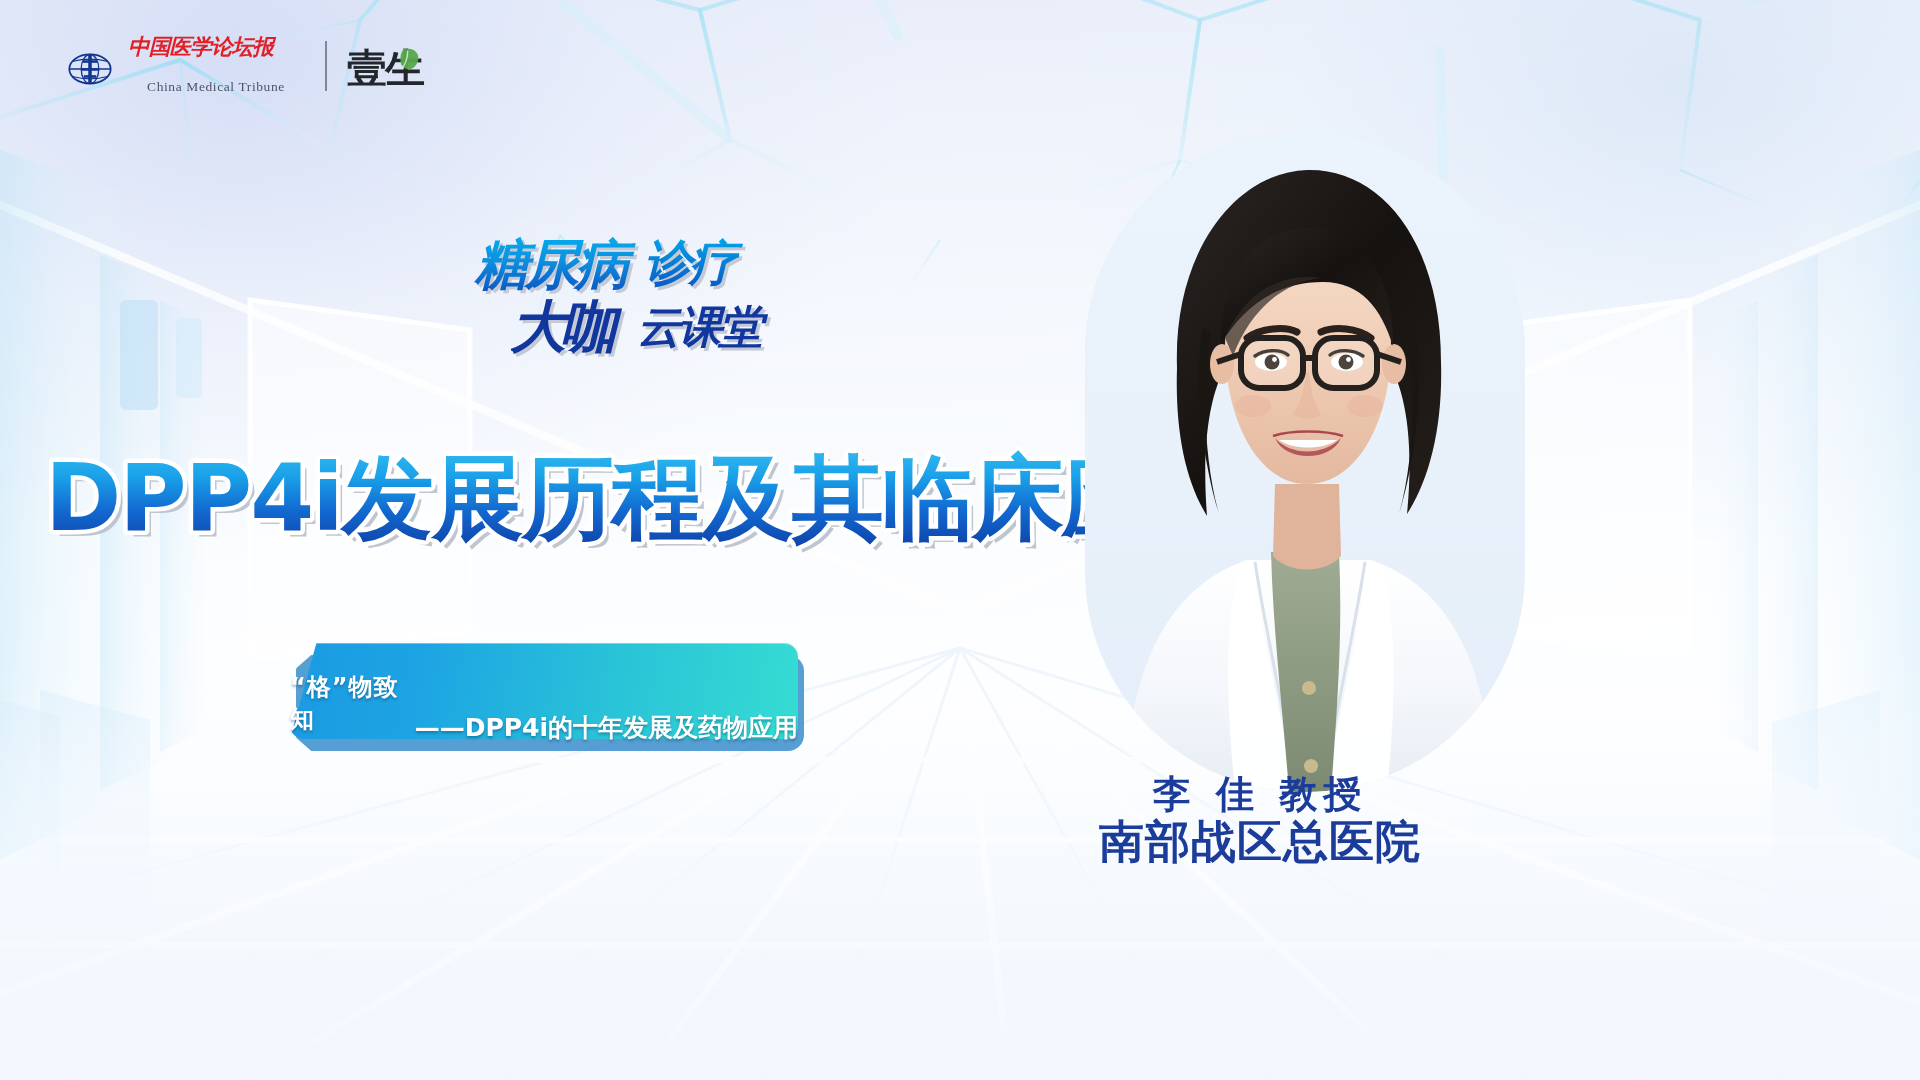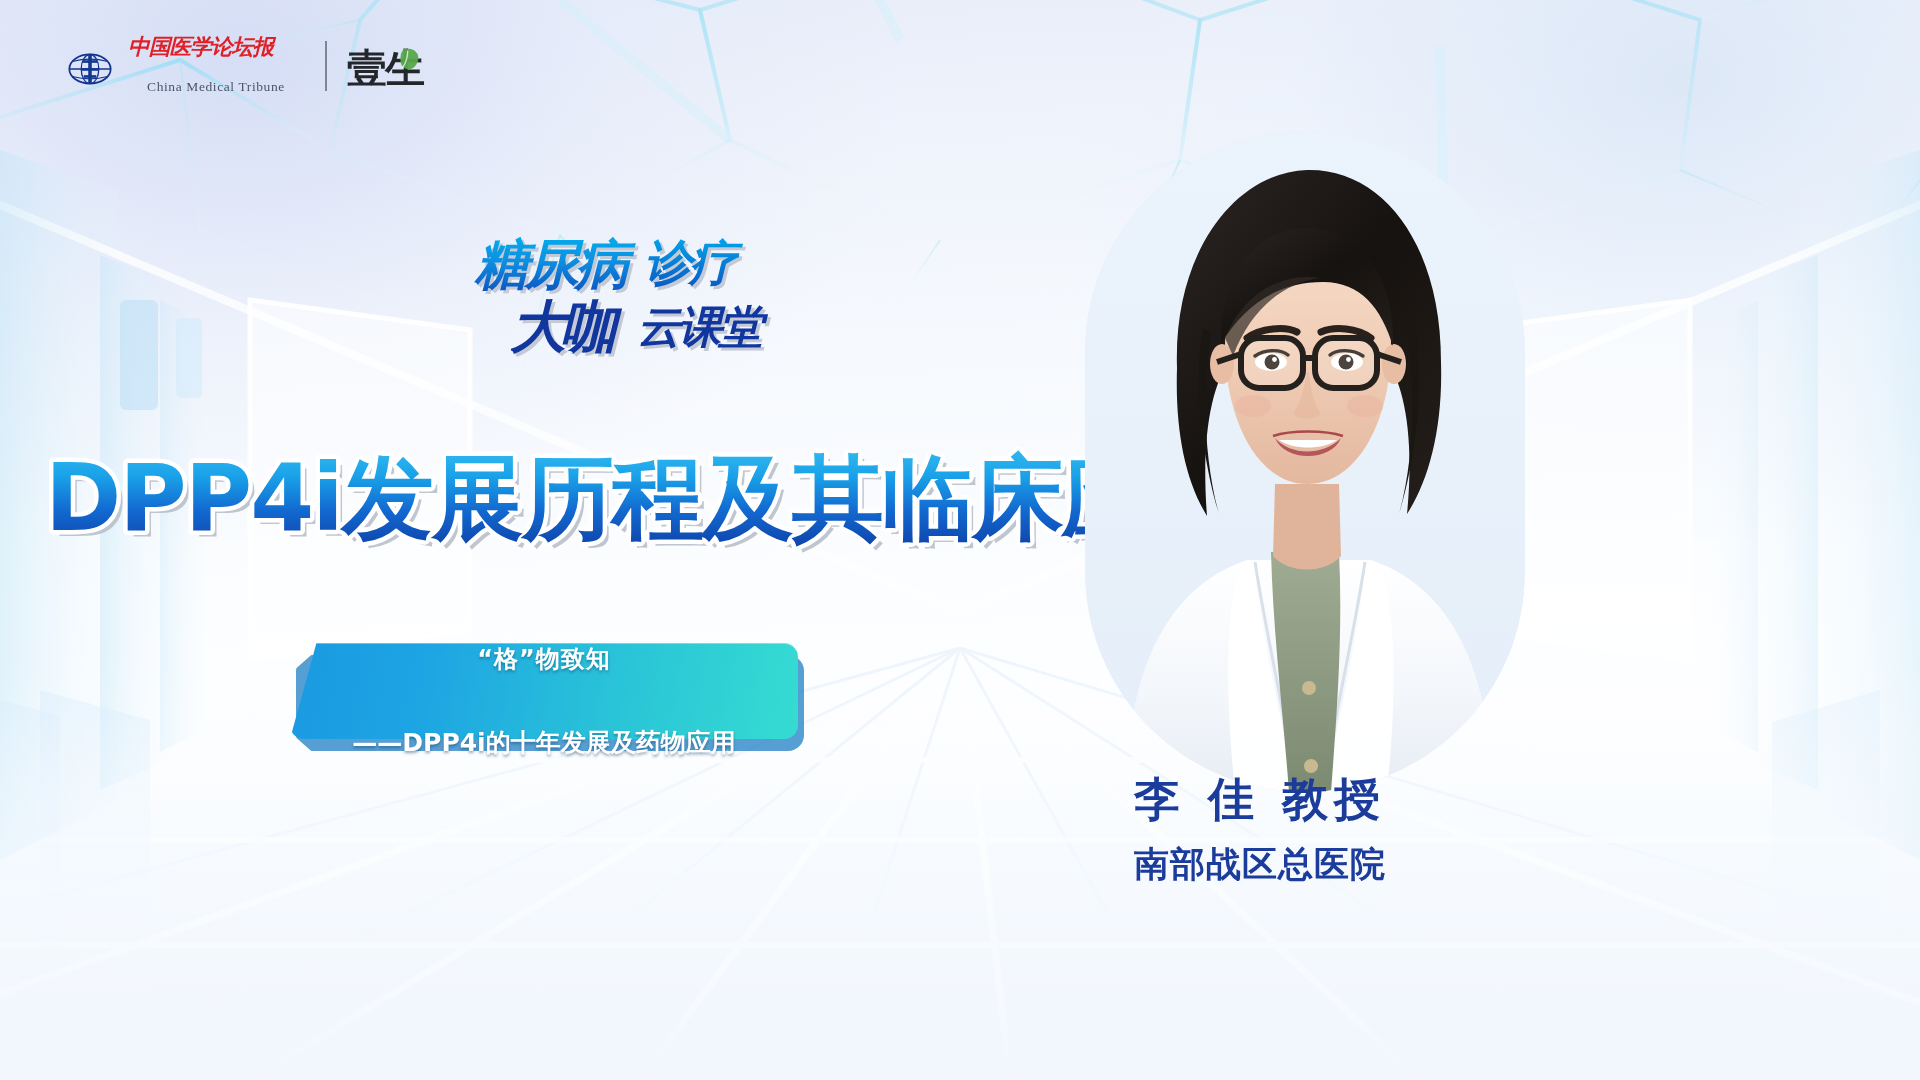--- a/index.html
+++ b/index.html
@@ -85,21 +85,21 @@
   }
   .plaque{
     position:absolute; left:0; top:0; width:508px; height:96px;
     background:linear-gradient(100deg,#1b9ae2 0%, #1da4e3 26%, #29c2d8 62%, #35dcd2 100%);
     border-radius:14px;
     clip-path:polygon(0% 100%, 5.2% 0%, 100% 0%, 100% 100%);
     box-shadow:inset 0 1px 0 rgba(255,255,255,.35);
   }
   .plaque-text{
     position:absolute; left:0; top:0; width:508px; height:120px;
-    display:flex; flex-direction:column; align-items:center; 
+    display:flex; align-items:center; justify-content:center;
     gap:3px;
   }
   .plaque-l1{
     font-size:24px; font-weight:bold; color:#fff; letter-spacing:1px;
     text-shadow:0 2px 3px rgba(8,60,95,.45);
     font-family:"DejaVu Sans","Liberation Sans",sans-serif;
   }
   .plaque-l2{
     font-size:25px; font-weight:bold; color:#fff; letter-spacing:0px; white-space:nowrap;
     text-shadow:0 2px 3px rgba(8,60,95,.45);
@@ -117,27 +117,27 @@
     background:linear-gradient(170deg, rgba(221,236,250,.9) 0%, rgba(234,244,253,.8) 45%, rgba(248,252,255,.55) 100%);
     overflow:hidden;
   }
   #portrait-svg{ position:absolute; left:0; top:0; }
 
   
   #speaker{
     position:absolute; left:1070px; top:775px; width:380px; text-align:center;
   }
   .sp-name{
-    font-size:46px; font-weight:bold; color:#1b3c9b; letter-spacing:6px;
+    font-size:38px; font-weight:bold; color:#1b3c9b; letter-spacing:6px;
     font-family:"DejaVu Sans","Liberation Sans",sans-serif;
     line-height:1.05;
   }
   .sp-org{
-    font-size:35px; font-weight:bold; color:#1b3c9b; letter-spacing:1px;
-    margin-top:22px;
+    font-size:45px; font-weight:bold; color:#1b3c9b; letter-spacing:1px;
+    margin-top:2px;
     font-family:"DejaVu Sans","Liberation Sans",sans-serif;
     line-height:1.1;
   }
 </style>
 </head>
 <body>
 
 <div id="stage">
 
   <div class="haze-a"></div>

